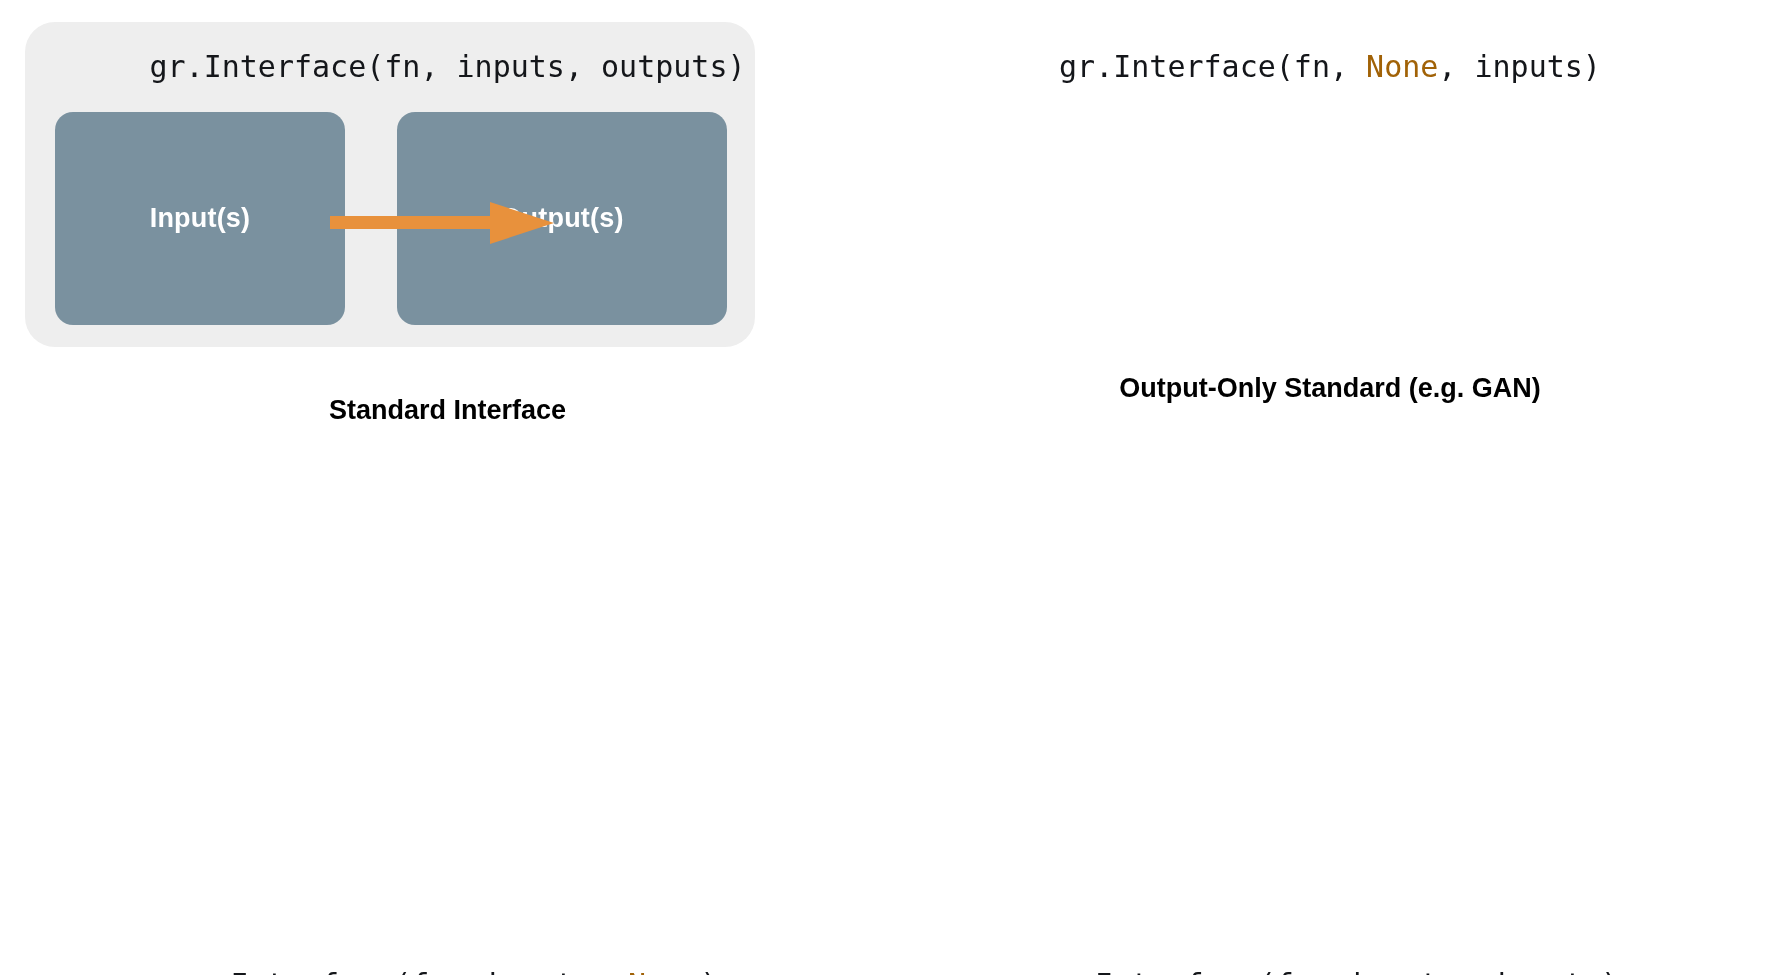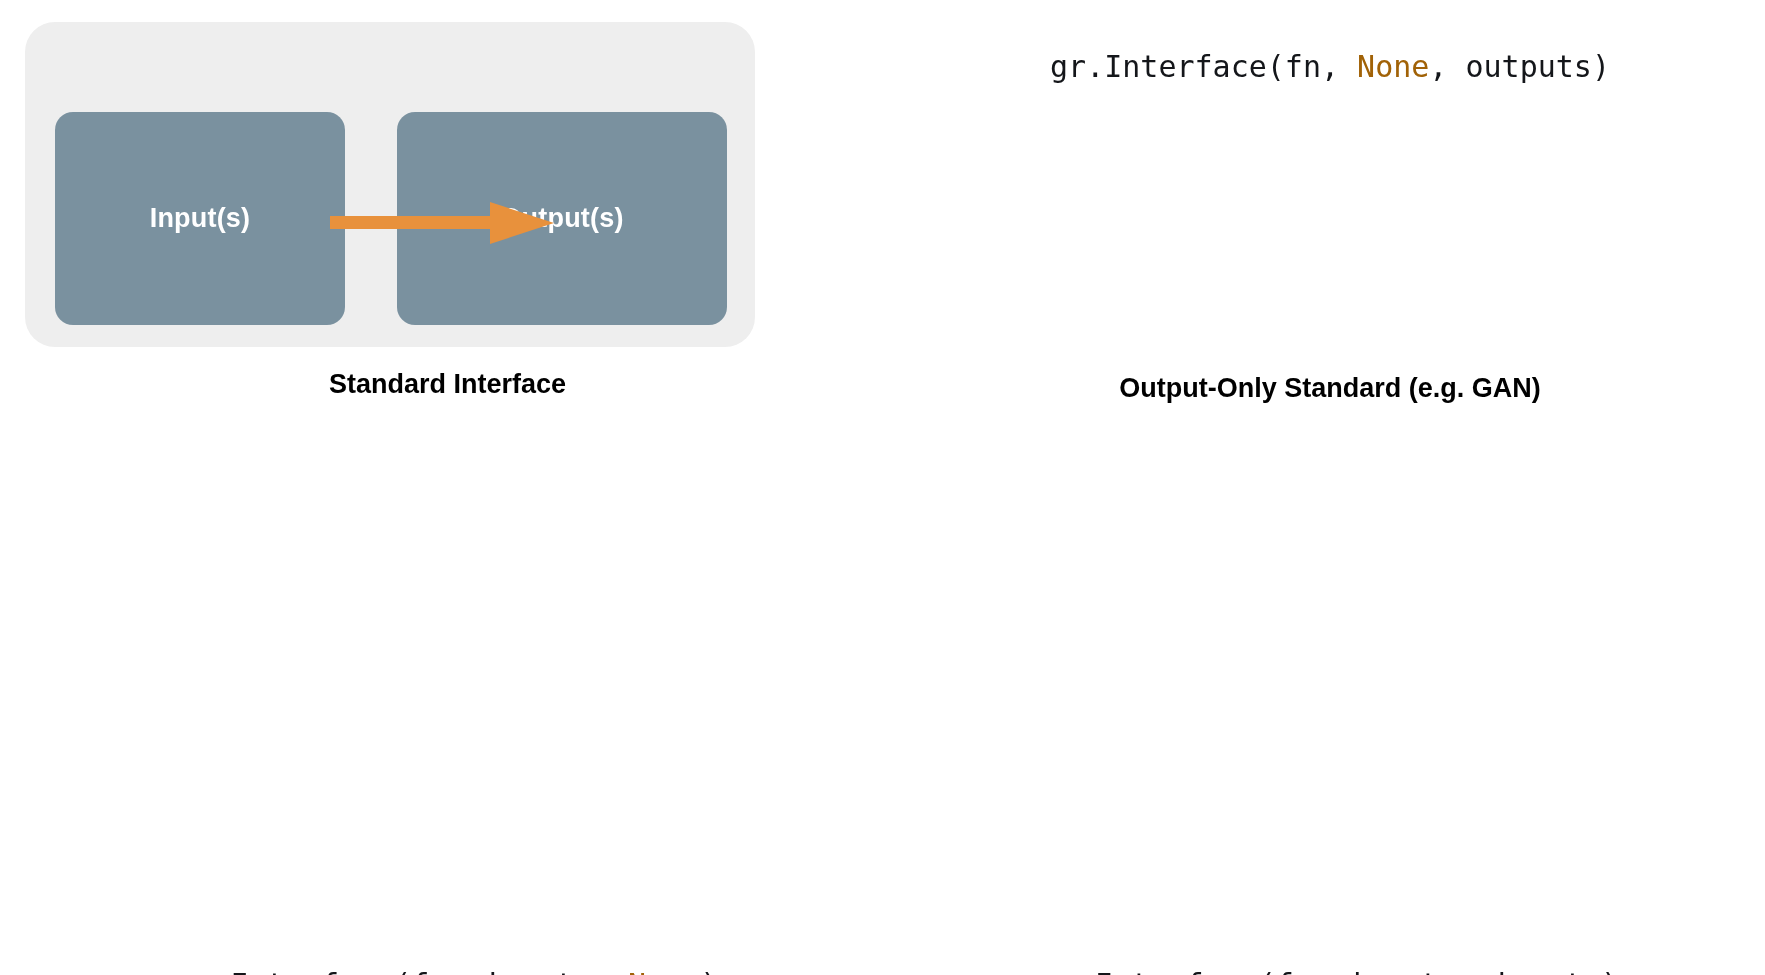--- a/index.html
+++ b/index.html
@@ -92,55 +92,56 @@
     position: absolute;
     pointer-events: none;
   }
 
   
   #q1 .panel   { left: 25px;  top: 22px;  width: 730px; height: 325px; }
   #q1 .code    { top: 52px; }
   #q1 .box-in  { left: 55px;  top: 112px; width: 290px; height: 213px; }
   #q1 .box-out { left: 397px; top: 112px; width: 330px; height: 213px; }
   #q1 .arrow-svg { left: 330px; top: 200px; }
-  #q1 .caption { top: 371px; }
+  #q1 .caption { top: 397px; }
   #q2 .code    { top: 52px; }
   #q2 .caption { top: 375px; }
   #q3 .code    { top: 483px; }
   #q4 .code    { top: 483px; }
 </style>
 </head>
 <body>
 
 <div class="grid">
 
   <div class="quadrant" id="q1">
 
     <div class="panel"></div>
 
+    <div class="code"><span>gr.Interface(fn, inputs, outputs)</span></div>
 
     <div class="box box-in">
       <span class="box-label">Input(s)</span>
     </div>
 
     <div class="box box-out">
       <span class="box-label">Output(s)</span>
     </div>
 
     <svg class="arrow-svg" width="225" height="46" viewBox="0 0 225 46">
       <rect x="0" y="16" width="175" height="13" fill="#e8913c"></rect>
       <polygon points="160,2 160,44 224,23" fill="#e8913c"></polygon>
     </svg>
 
     <div class="caption">Standard Interface</div>
   </div>
 
   <div class="quadrant" id="q2">
 
-    <div class="code"><span>gr.Interface(fn, </span><span class="none">None</span><span>, outputs)</span></div>
+    <div class="code"><span>gr.Interface(fn, </span><span class="none">None</span><span>, inputs)</span></div>
 
     <div class="caption">Output-Only Standard (e.g. GAN)</div>
   </div>
 
   <div class="quadrant" id="q3">
 
     <div class="code"><span>gr.Interface(fn, inputs, </span><span class="none">None</span><span>)</span></div>
 
   </div>
 

